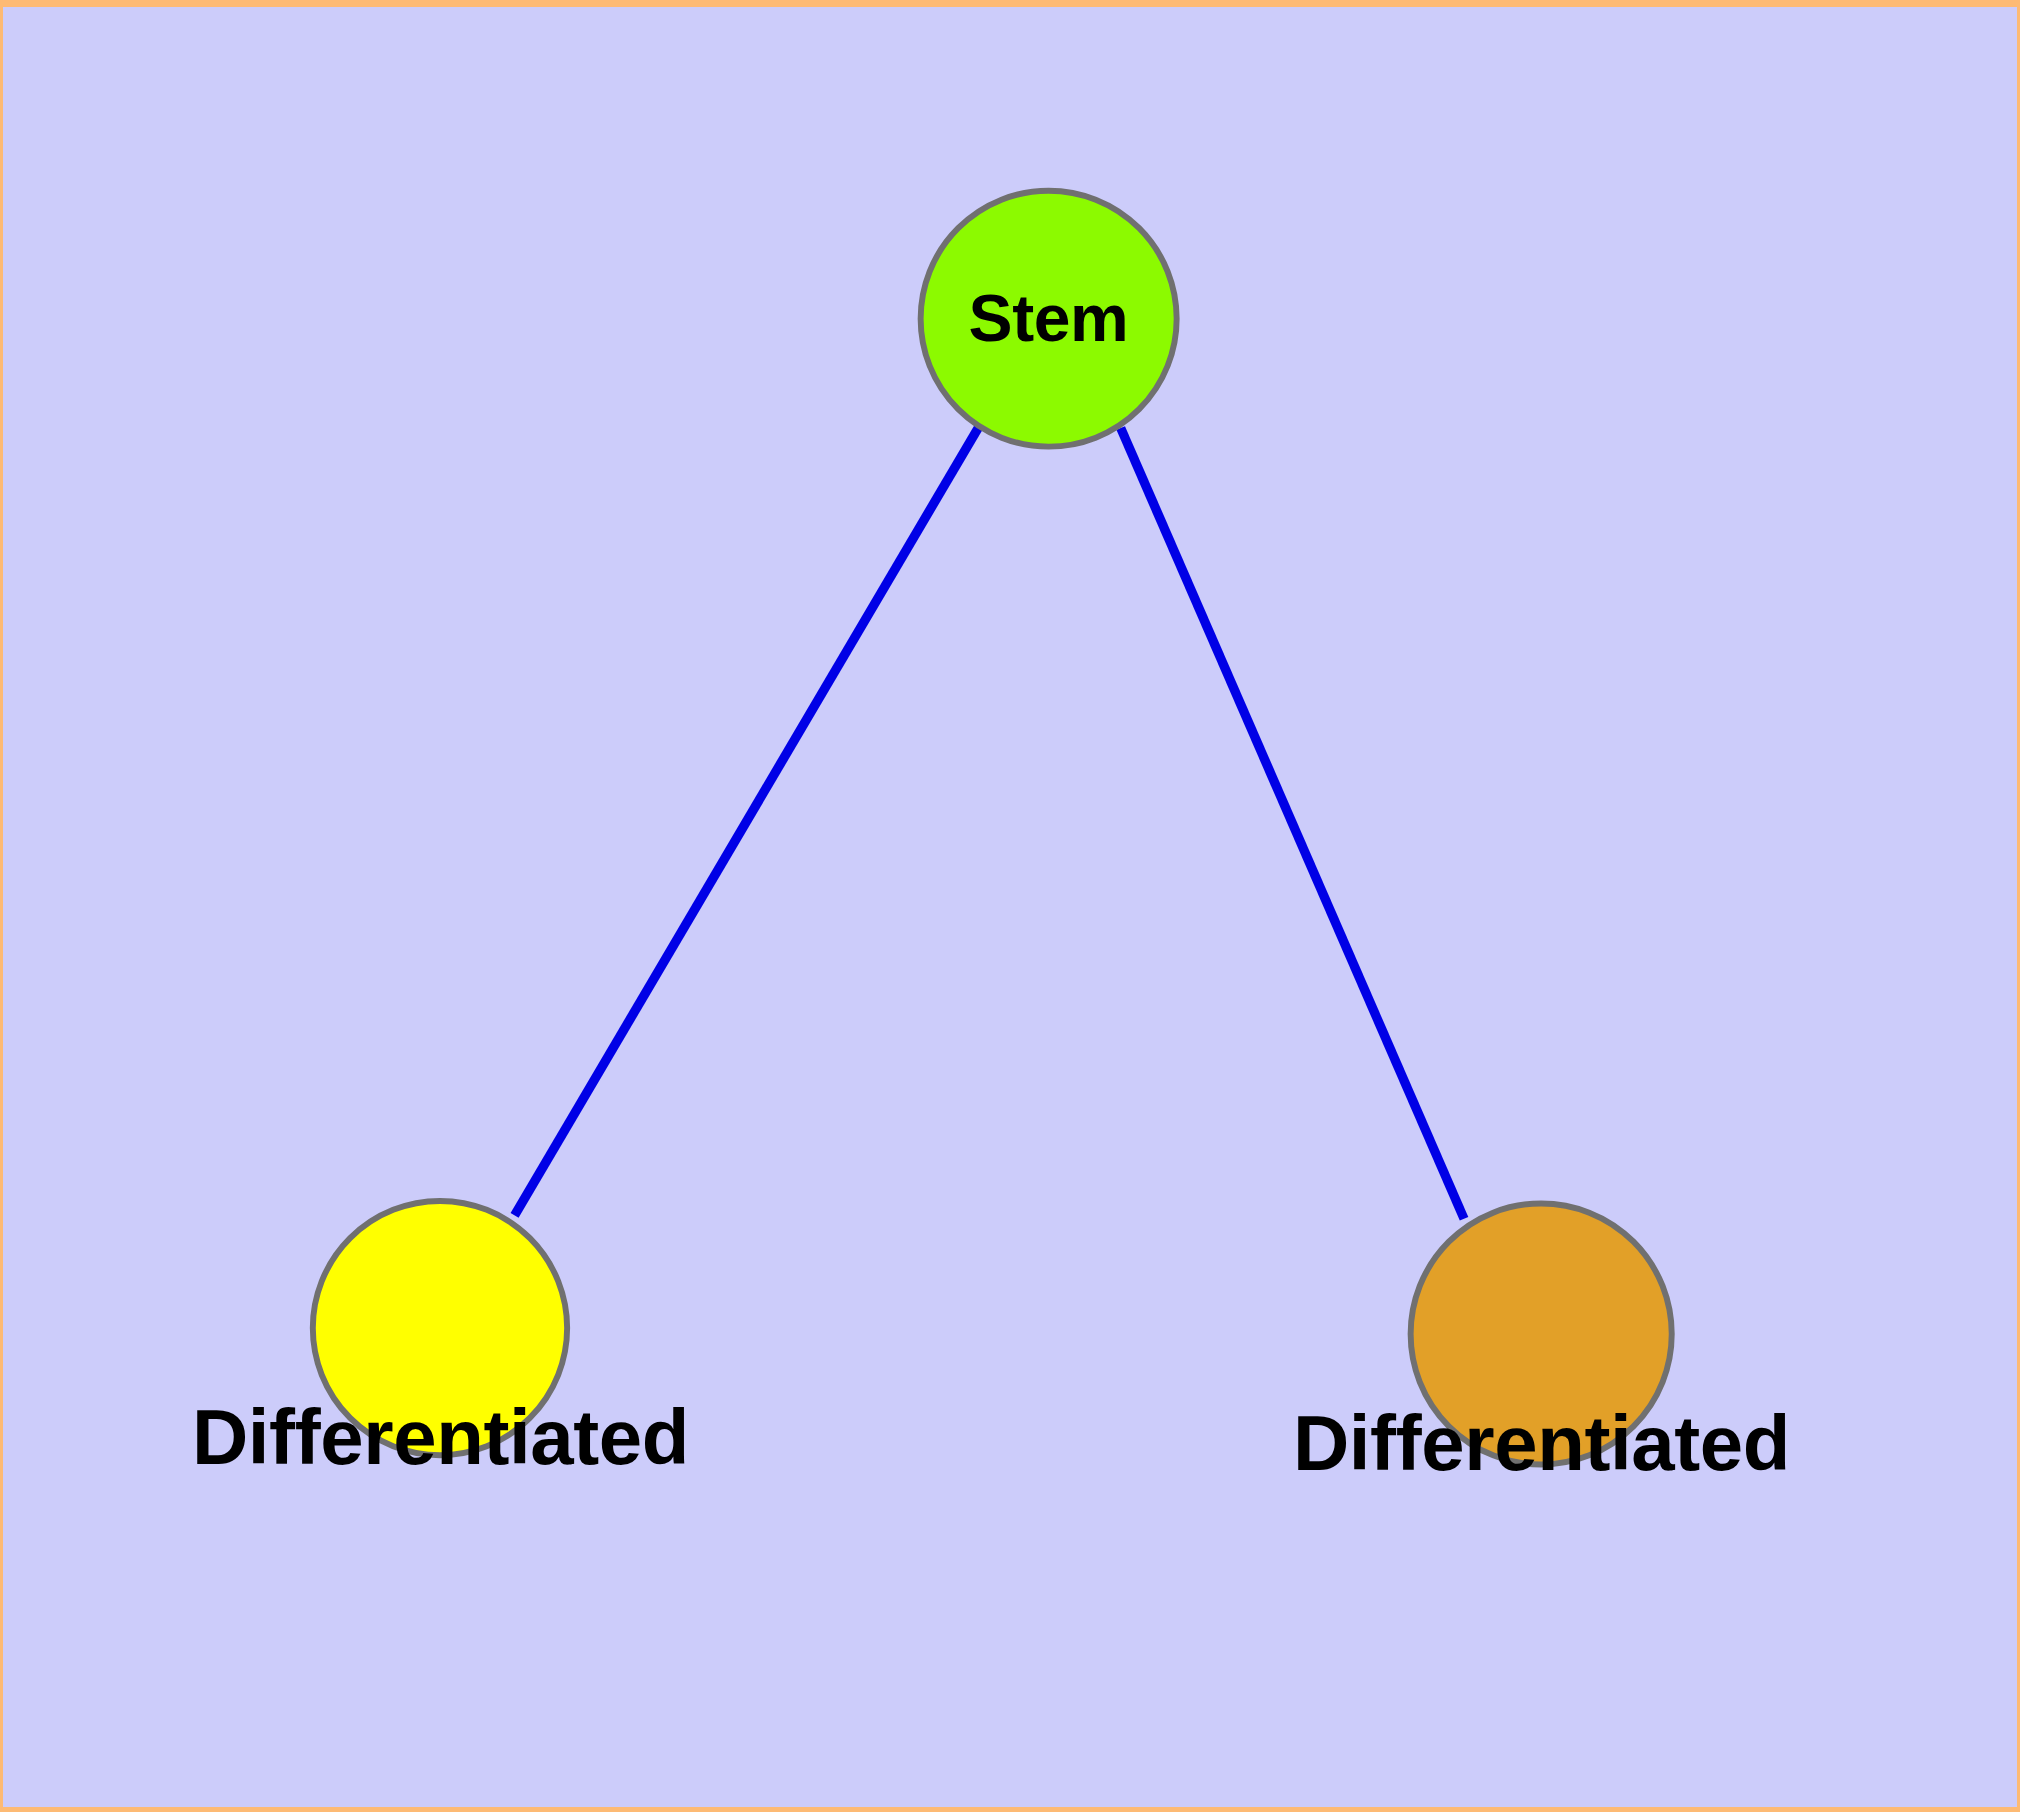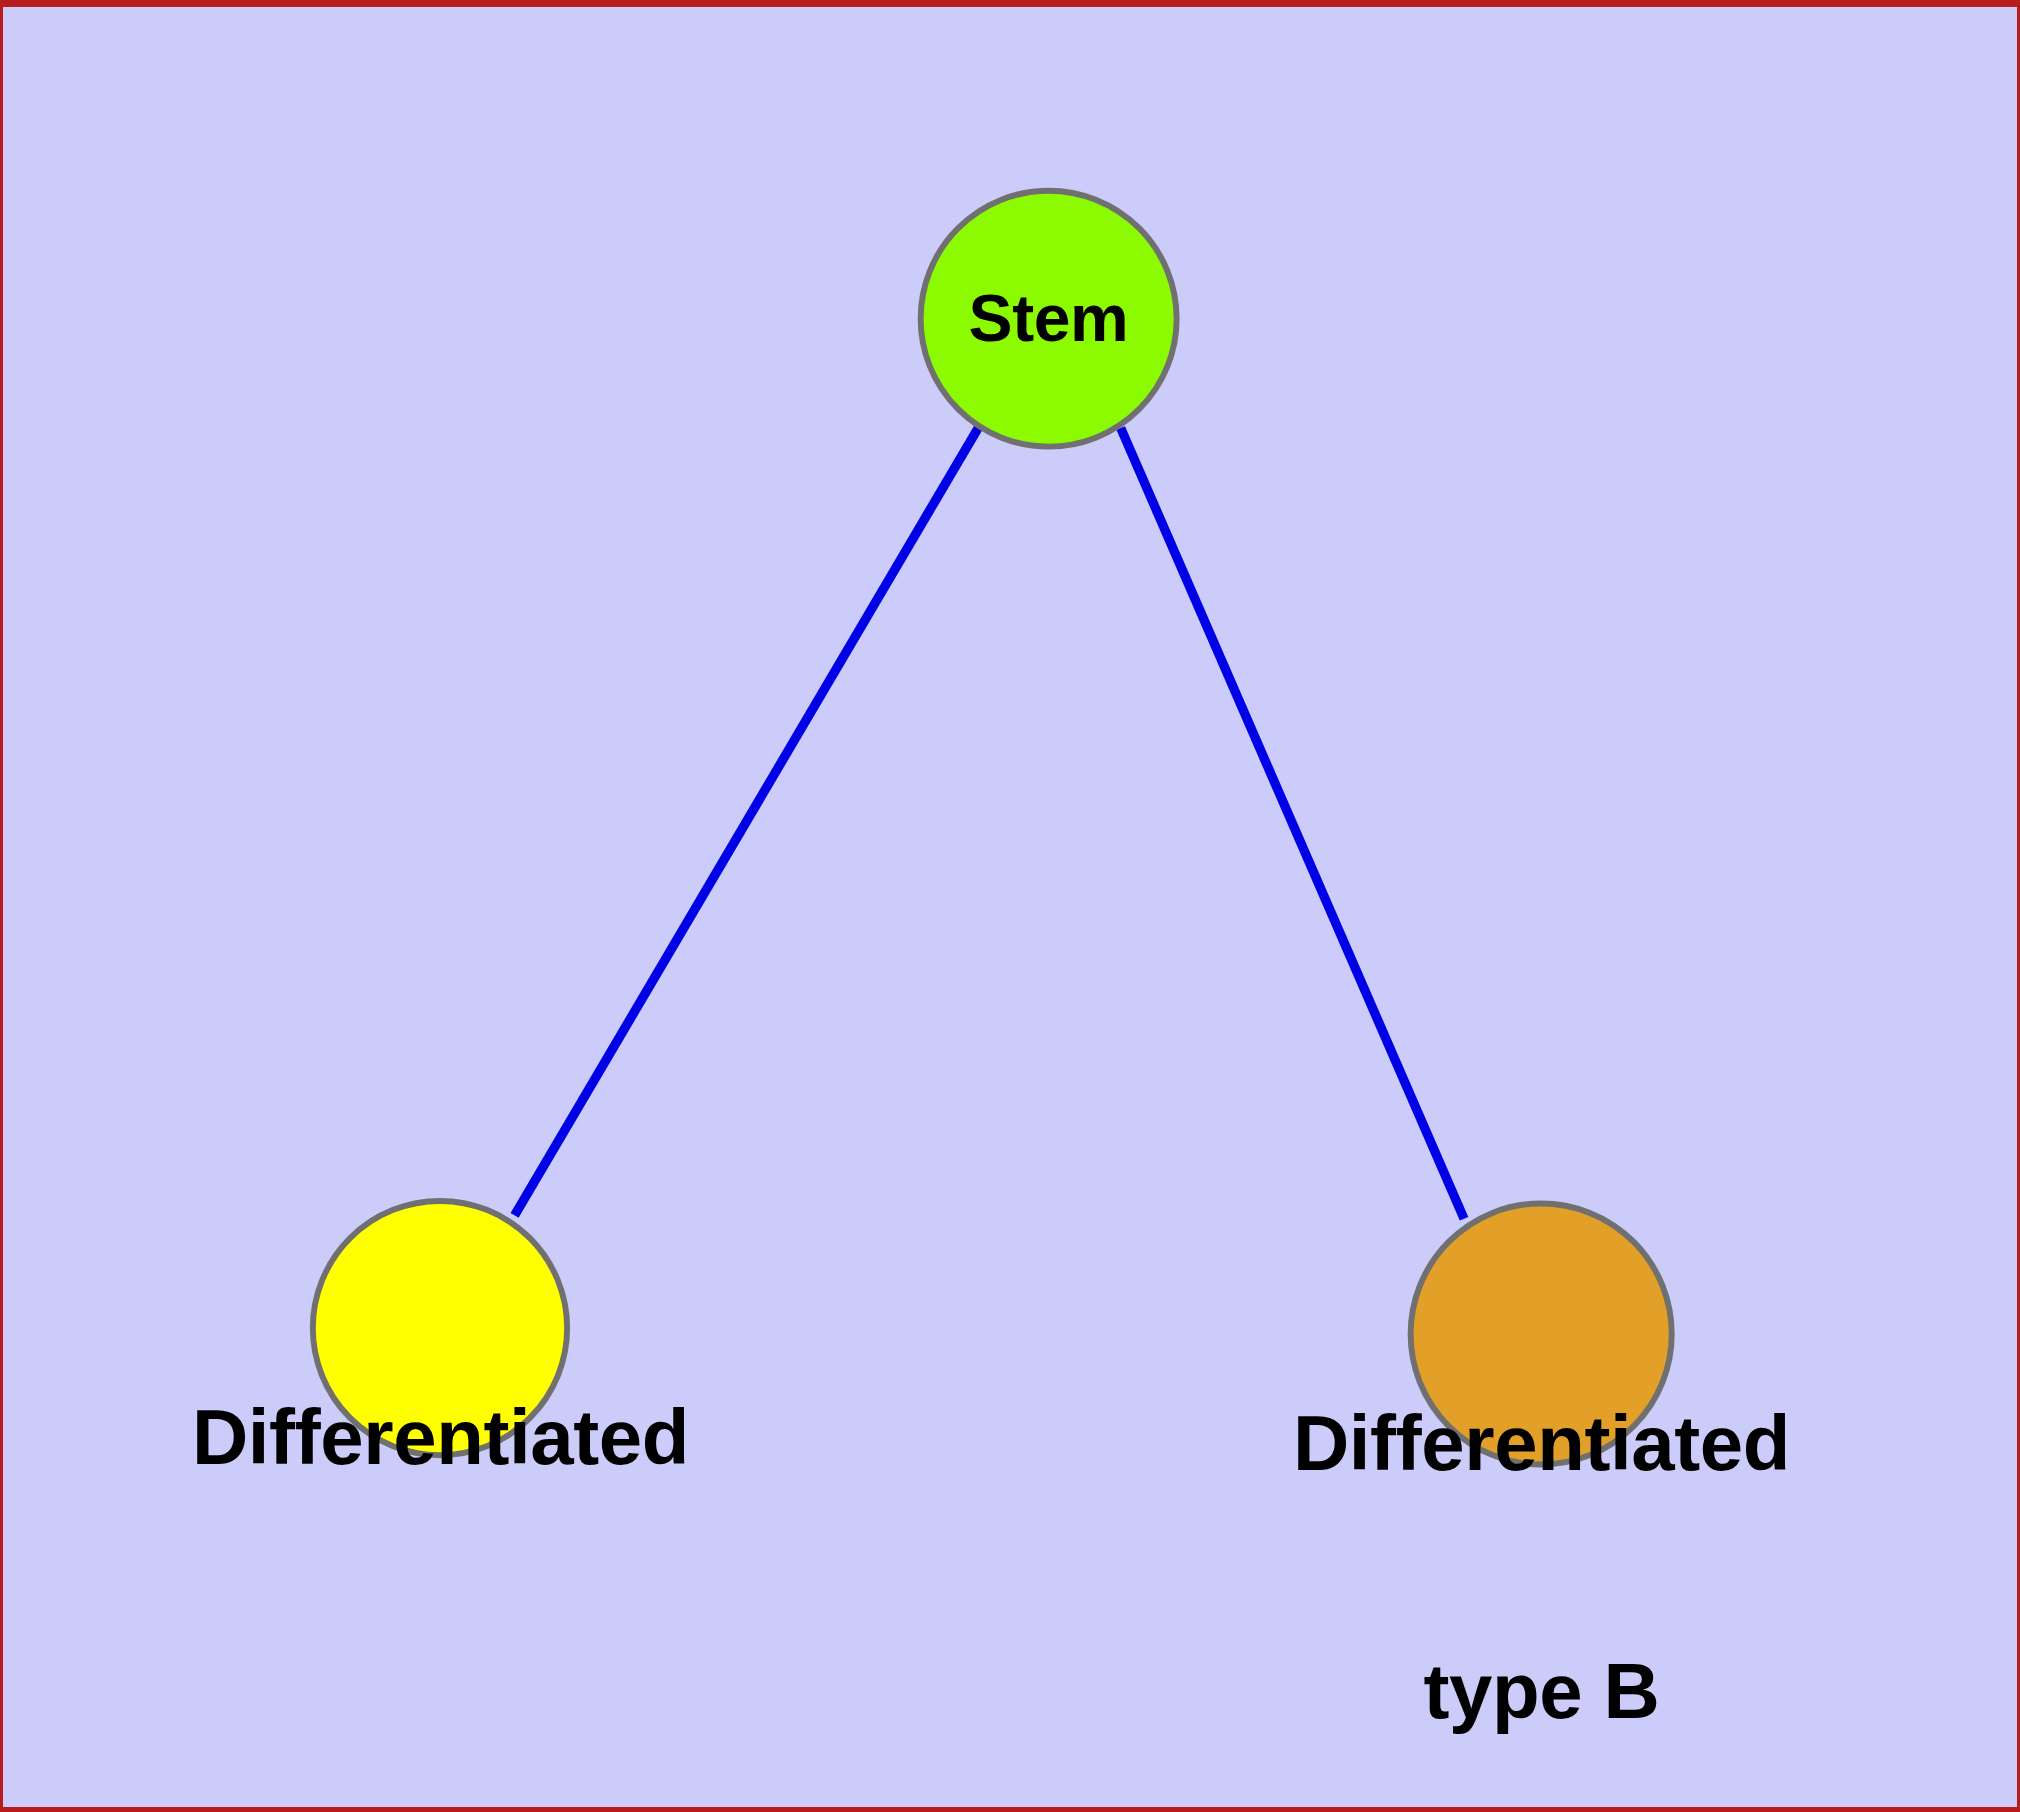--- a/index.html
+++ b/index.html
@@ -58,21 +58,21 @@
   #label-type-b {
     font-size: 78px;
     left: 1287px;
     top: 1237px;
     width: 509px;
   }
 </style>
 </head>
 <body>
 
-<div id="canvas" style="background: #b91c1c; width: 2021px; height: 1812px;">
+<div id="canvas" style="background: #fdba74; width: 2021px; height: 1812px;">
 
   <div id="plot-area" style="background: rgb(204, 204, 250);"></div>
 
   <svg id="graph-svg" viewBox="0 0 2384 2138" preserveAspectRatio="none" xmlns="http://www.w3.org/2000/svg">
 
     <g>
       <line stroke="#0000e6" stroke-width="11" stroke-linecap="butt" x1="1155" y1="503" x2="607" y2="1434"></line>
       <line stroke="#0000e6" stroke-width="11" stroke-linecap="butt" x1="1322" y1="505" x2="1727" y2="1438"></line>
     </g>
 
@@ -84,17 +84,16 @@
   </svg>
 
   <div class="node-label" id="label-stem" style="font-size: 66px;">Stem</div>
 
   <div class="node-label" id="label-type-a" style="font-size: 78px;">
     <div>Differentiated</div>
   </div>
 
   <div class="node-label" id="label-type-b" style="font-size: 78px;">
     <div>Differentiated</div>
-    <div>type B</div>
   </div>
 
 </div>
 
 
 </body></html>

